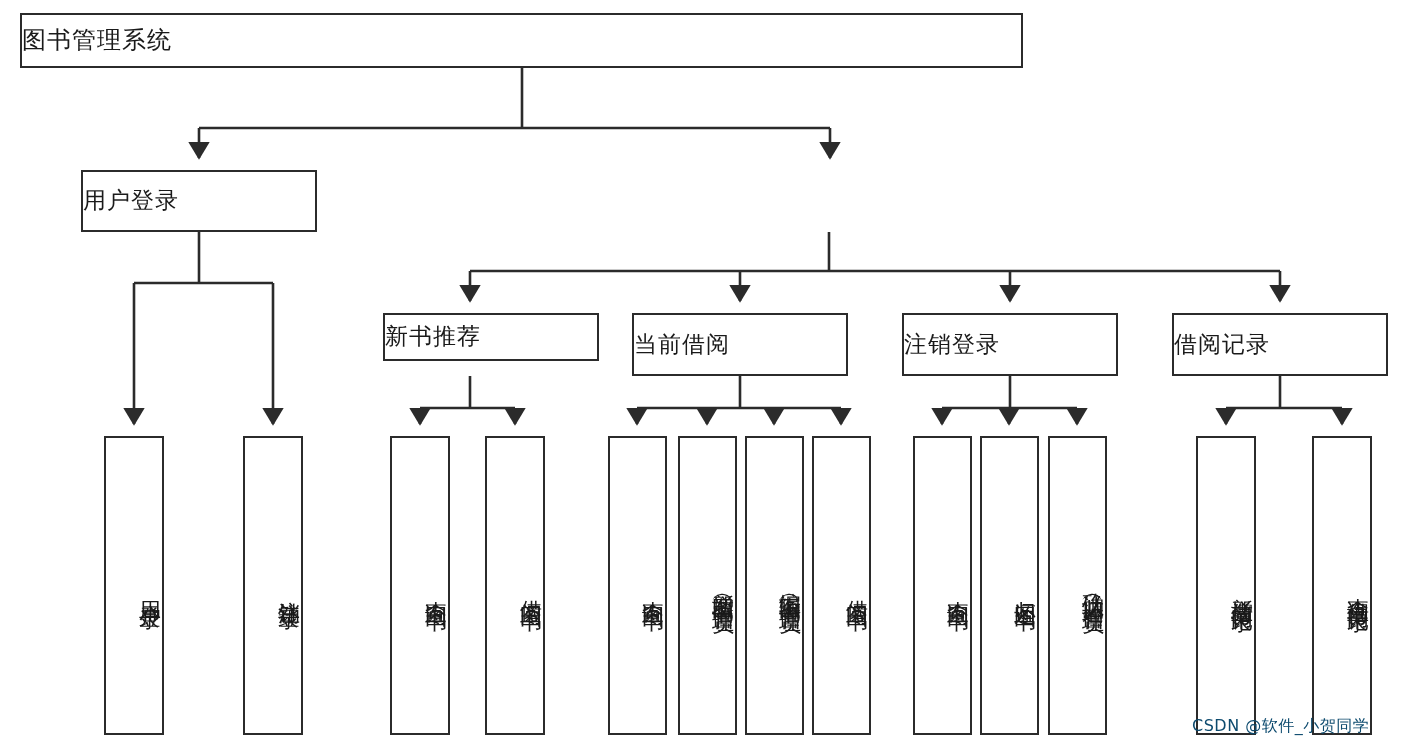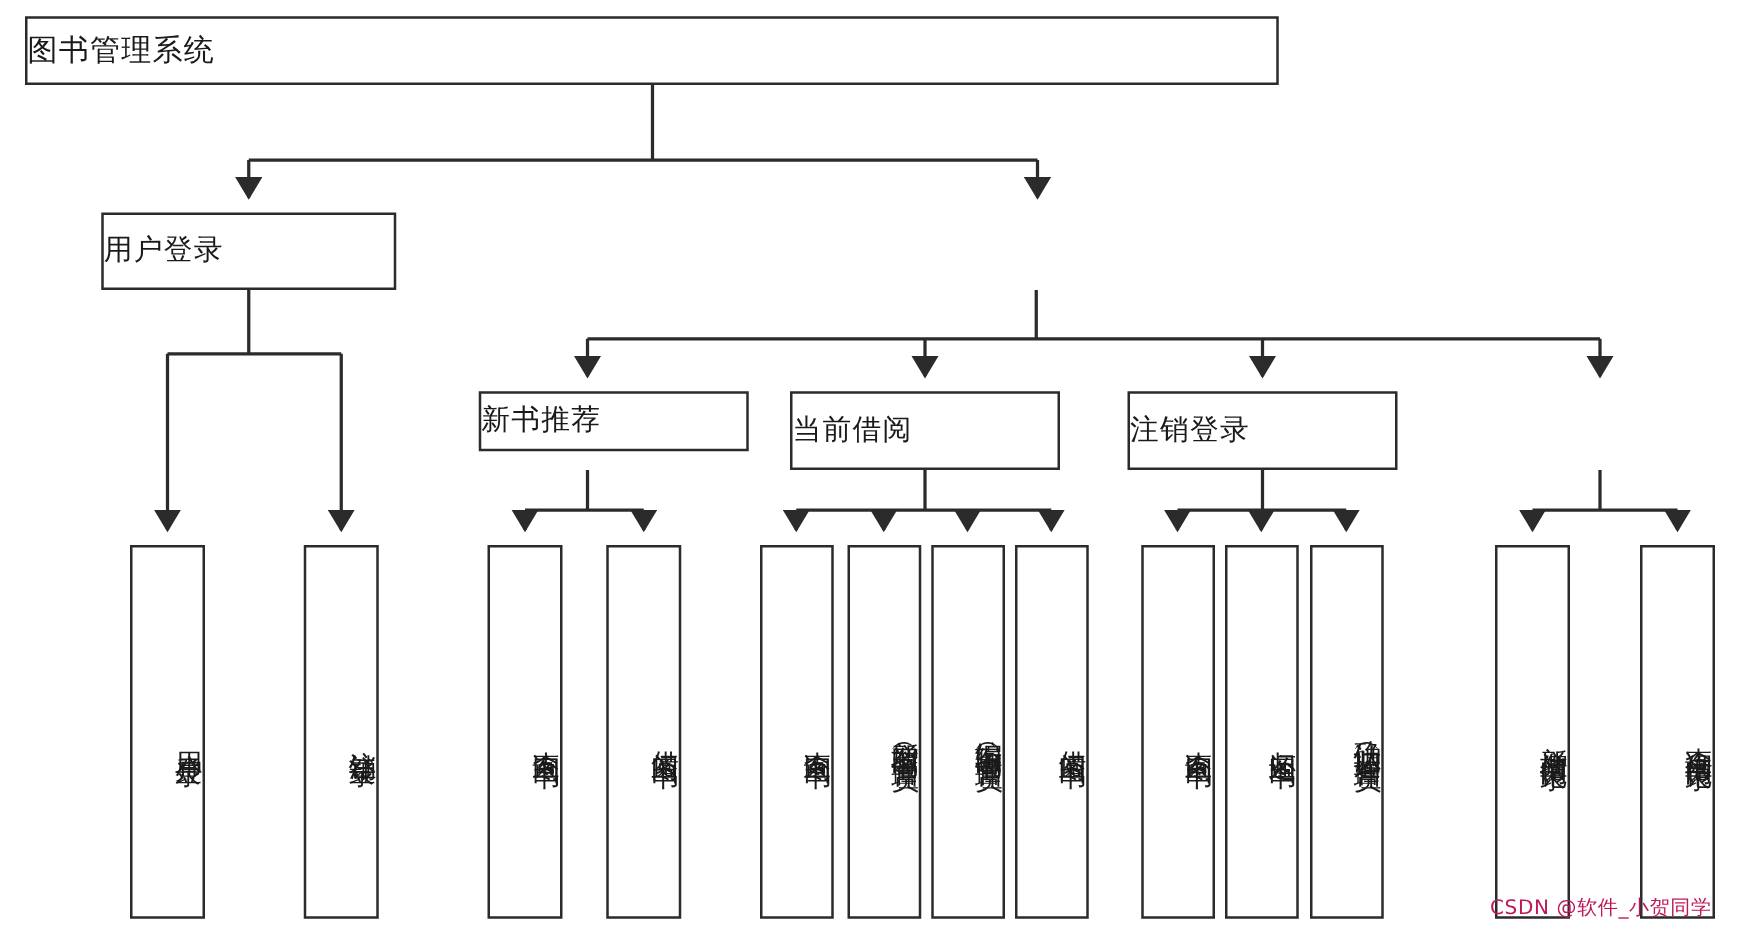--- a/index.html
+++ b/index.html
@@ -61,21 +61,21 @@
   .node-v > span {
     writing-mode: vertical-rl;
     text-orientation: upright;
     display: block;
   }
   .watermark {
     position: absolute;
     left: 1192px;
     top: 716px;
     font-size: 16px;
-    color: #be185d;
+    color: #0c4a6e;
     white-space: nowrap;
     letter-spacing: 0.5px;
   }
 </style>
 </head>
 <body>
 
 <div id="diagram">
 
   <svg id="edges" viewBox="0 0 1405 747" width="1405" height="747" xmlns="http://www.w3.org/2000/svg">
@@ -138,20 +138,23 @@
 
   <div class="node node-h" style="left:383px; top:313px; width:216px; height:48px;">
     <span>新书推荐</span>
   </div>
   <div class="node node-h" style="left:632px; top:313px; width:216px; height:63px;">
     <span>当前借阅</span>
   </div>
   <div class="node node-h" style="left:902px; top:313px; width:216px; height:63px;">
     <span>注销登录</span>
   </div>
+  <div class="node node-h" style="left:1172px; top:313px; width:216px; height:63px;">
+    <span>借阅记录</span>
+  </div>
 
   <div class="node node-v" style="left:104px; top:436px; width:60px; height:299px;">
     <span>用户登录</span>
   </div>
   <div class="node node-v" style="left:243px; top:436px; width:60px; height:299px;">
     <span>注销登录</span>
   </div>
 
   <div class="node node-v" style="left:390px; top:436px; width:60px; height:299px;">
     <span>查询图书</span>

